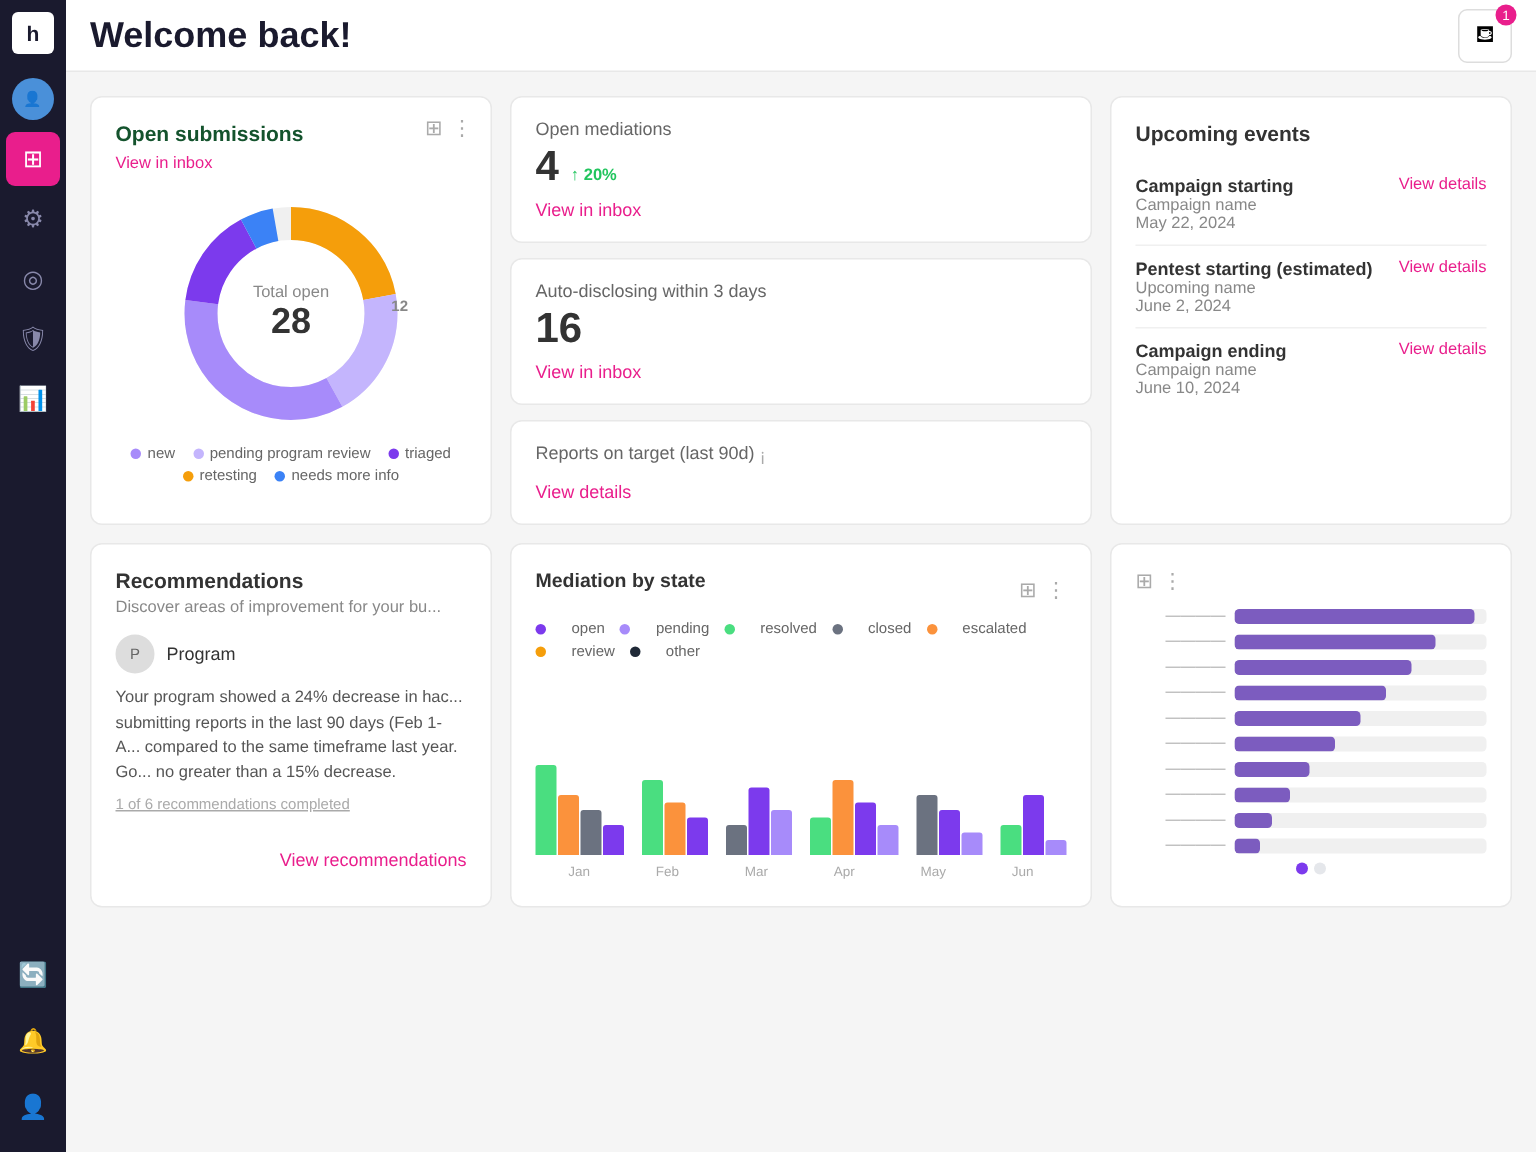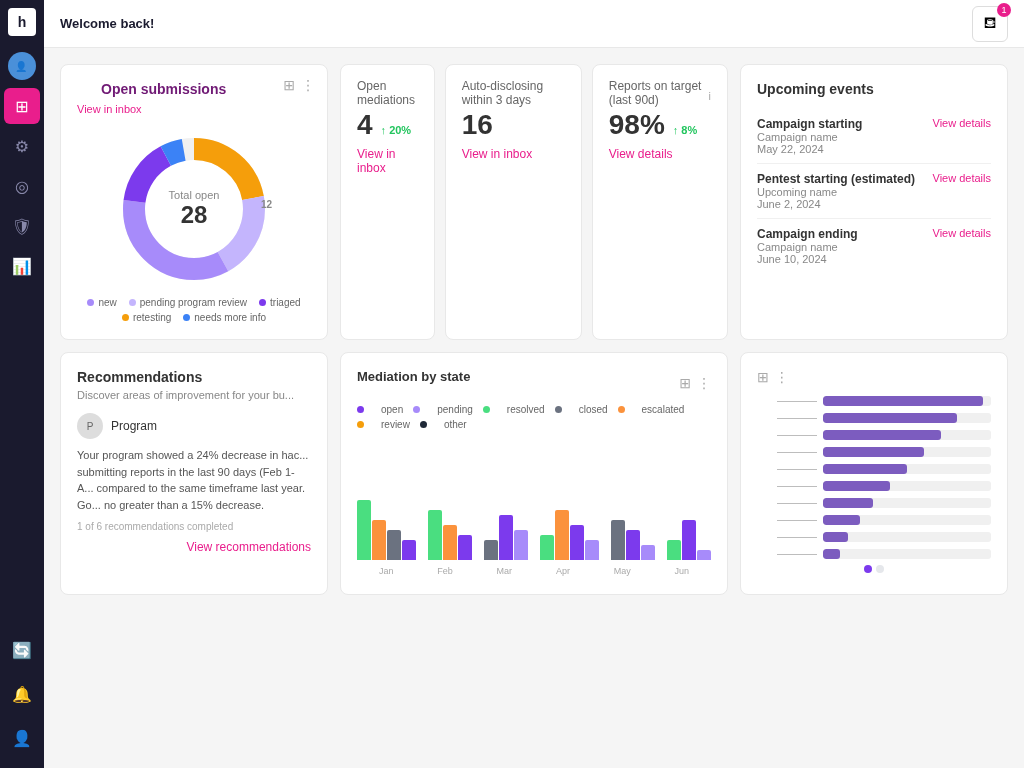--- a/index.html
+++ b/index.html
@@ -59,21 +59,21 @@
     .topbar {
       height: 48px;
       background: white;
       border-bottom: 1px solid #e8e8e8;
       display: flex;
       align-items: center;
       padding: 0 16px;
       justify-content: space-between;
     }
     .topbar-title {
-      font-size: 13px;
+      font-size: 24px;
       font-weight: 600;
       color: #1a1a2e;
       text-align: right;
     }
     .filter-btn {
       width: 36px; height: 36px;
       border: 1px solid #ddd;
       border-radius: 6px;
       display: flex; align-items: center; justify-content: center;
       cursor: pointer;
@@ -108,21 +108,21 @@
       border: 1px solid #e8e8e8;
       padding: 16px;
       position: relative;
     }
 
     
     .submissions-card {
       grid-column: 1;
       grid-row: 1;
     }
-    .card-title { font-size: 14px; font-weight: 600; color: #701a75; margin-bottom: 2px; margin-left: 24px; }
+    .card-title { font-size: 14px; font-weight: 600; color: #14532d; margin-bottom: 2px; }
     .card-link { font-size: 11px; color: #e91e8c; cursor: pointer; text-decoration: none; }
     .card-actions {
       position: absolute; top: 12px; right: 12px;
       display: flex; gap: 6px;
     }
     .card-action-icon { color: #aaa; cursor: pointer; font-size: 14px; }
 
     
     .donut-container {
       display: flex;
@@ -155,21 +155,21 @@
     .legend-dot {
       width: 7px; height: 7px;
       border-radius: 50%;
     }
 
     
     .mediations-col {
       grid-column: 2;
       grid-row: 1;
       display: flex;
-      flex-direction: row;
+      flex-direction: column;
       gap: 10px;
     }
     .stat-card { background: white; border-radius: 8px; border: 1px solid #e8e8e8; padding: 14px 16px; }
     .stat-label { font-size: 12px; color: #666; margin-bottom: 4px; }
     .stat-value { font-size: 28px; font-weight: 700; color: #333; line-height: 1; }
     .stat-badge {
       display: inline-flex; align-items: center; gap: 2px;
       font-size: 11px; color: #22c55e; font-weight: 700;
     }
     .stat-link { font-size: 12px; color: #e91e8c; cursor: pointer; margin-top: 8px; display: block; }
@@ -202,21 +202,21 @@
     }
     .rec-avatar {
       width: 26px; height: 26px;
       border-radius: 50%;
       background: #ddd;
       display: flex; align-items: center; justify-content: center;
       font-size: 10px; color: #666;
     }
     .rec-program-label { font-size: 12px; color: #333; font-weight: 500; }
     .rec-body { font-size: 11px; color: #555; line-height: 1.5; margin-bottom: 8px; }
-    .rec-progress { font-size: 10px; color: #aaa; margin-bottom: 8px; }
+    .rec-progress { font-size: 10px; color: #aaa; margin-bottom: 24px; text-decoration: underline; }
     .rec-btn { font-size: 12px; color: #e91e8c; cursor: pointer; font-weight: 500; display: block; text-align: right; }
 
     .mediation-state-card {
       grid-column: 2;
       grid-row: 2;
     }
     .top-requesters-card {
       grid-column: 3;
       grid-row: 2;
     }
@@ -337,24 +337,20 @@
         <div class="stat-label">Auto-disclosing within 3 days</div>
         <div class="stat-value">16</div>
         <a class="stat-link">View in inbox</a>
       </div>
 
       <div class="stat-card">
         <div style="display:flex;align-items:center;gap:4px;">
           <div class="stat-label">Reports on target (last 90d)</div>
           <span class="info-icon">ℹ</span>
         </div>
-        <div style="display:flex;align-items:baseline;gap:8px;">
-          <div class="stat-value">98%</div>
-          <span class="stat-badge">↑ 8%</span>
-        </div>
         <a class="stat-link">View details</a>
       </div>
     </div>
 
     <div class="card events-card">
       <div class="events-title">Upcoming events</div>
 
       <div class="event-item">
         <div class="event-row">
           <div>

